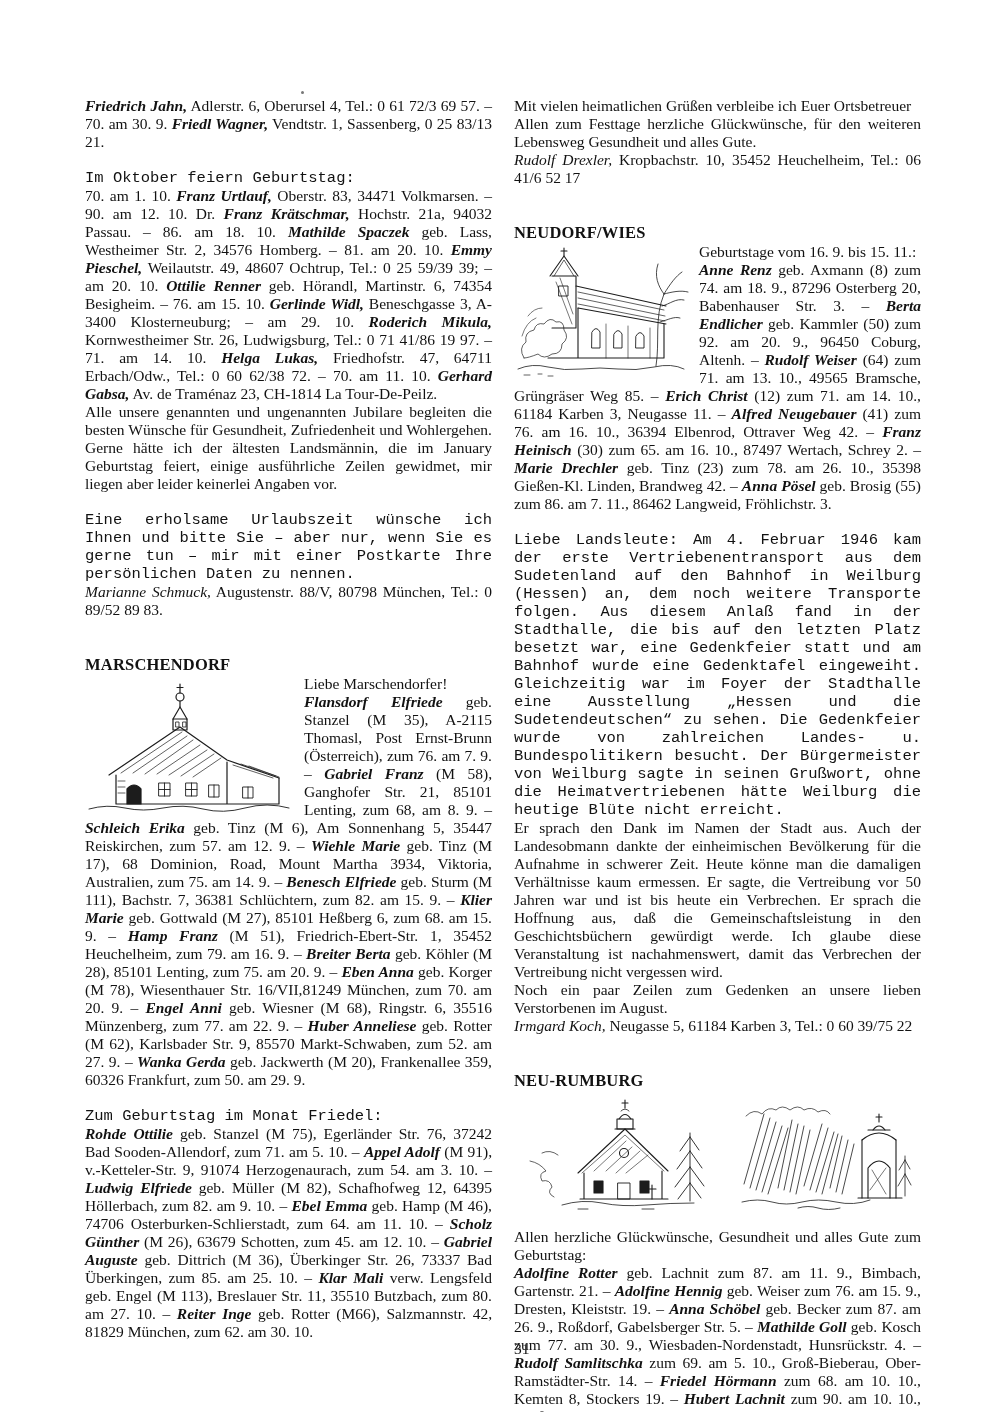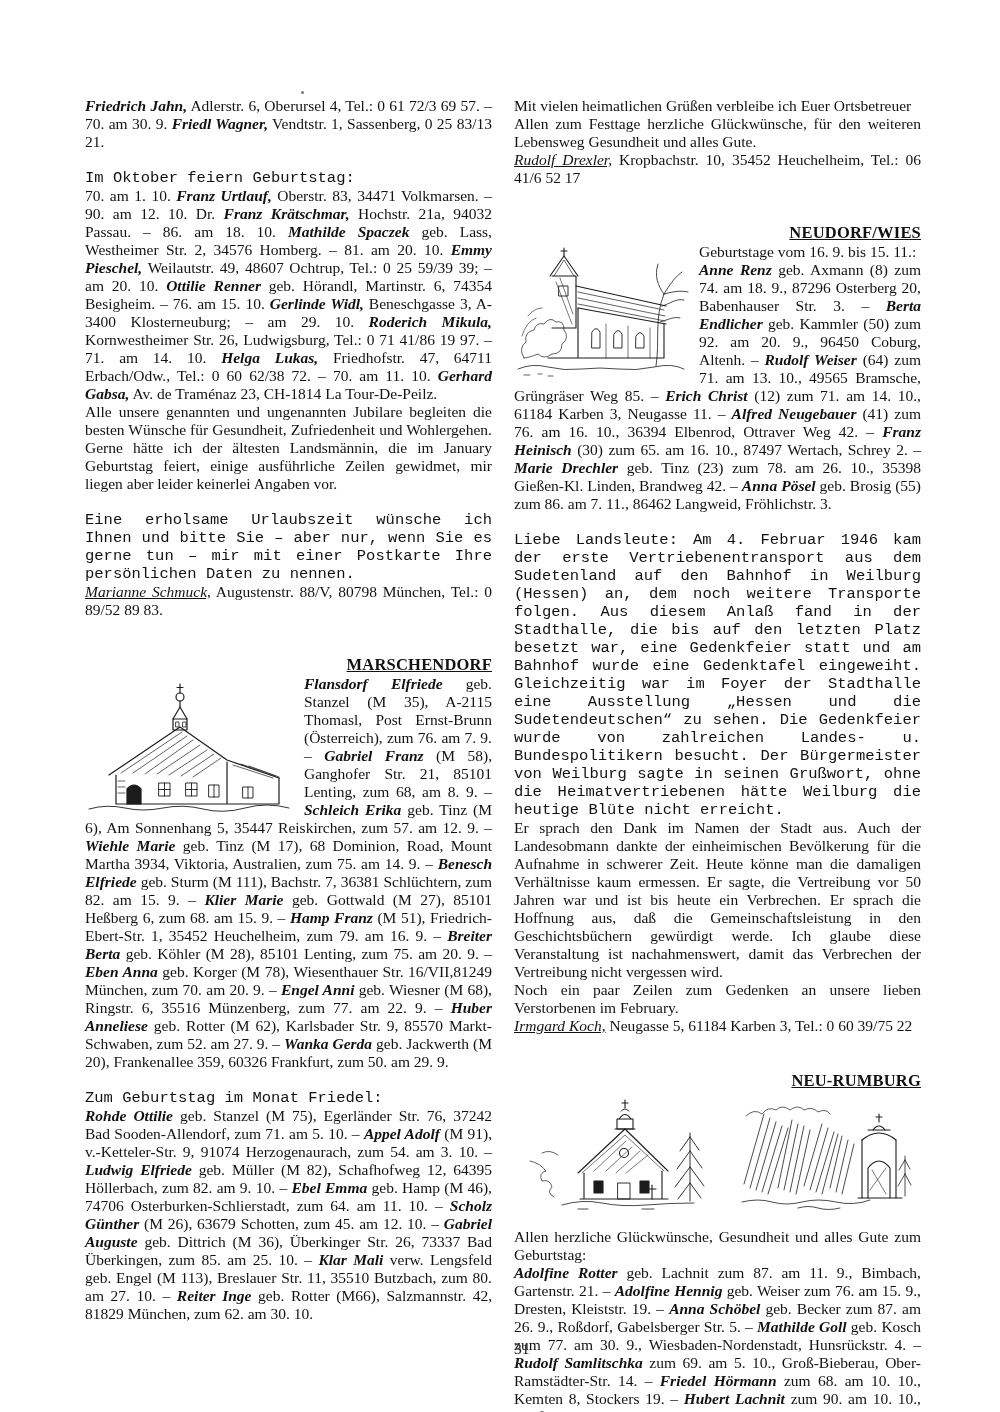--- a/index.html
+++ b/index.html
@@ -7,24 +7,24 @@
     width:1000px;height:1412px;background:#ffffff;color:#121212;
     font-family:"Liberation Serif","DejaVu Serif",serif;
     position:relative;overflow:hidden;
   }
   .col{position:absolute;top:97px;width:407px;font-size:15.5px;line-height:18px;}
   .col-left{left:85px;}
   .col-right{left:514px;}
   .para{text-align:justify;}
   .para.gap{margin-top:18px;font-family:Liberation Mono, monospace;}
   .bold{font-weight:bold;font-style:italic;}
-  .italic{font-style:italic;text-decoration:underline;}
+  .italic{font-style:italic;}
   .heading{
-    text-align:right;font-weight:bold;font-size:16.5px;line-height:19px;
-    margin-top:36px;margin-bottom:1px;letter-spacing:.2px;text-decoration:underline;
+    text-align:left;font-weight:bold;font-size:16.5px;line-height:19px;
+    margin-top:36px;margin-bottom:1px;letter-spacing:.2px;
   }
   .fig{overflow:visible;}
   .fig-marschendorf{float:left;width:212px;height:134px;margin:5px 9px 2px -2px;}
   .fig-neudorf{float:left;width:176px;height:136px;margin:2px 9px 2px 0;}
   .fig-rumburg-row{display:flex;justify-content:center;align-items:flex-end;gap:16px;margin:6px 0 10px;}
   .page-number{
     position:absolute;left:514px;top:1340px;width:407px;text-align:left;
     font-size:15.5px;
   }
   .stray-dot{position:absolute;left:301px;top:91px;width:3px;height:3px;border-radius:50%;background:#777;}
@@ -65,20 +65,21 @@
         <path d="M103,103 h11 v13 h-11 z M108.5,103 v13 M103,109.5 h11" stroke-width="0.9"></path>
         <path d="M126,105 h10 v12 h-10 z M131,105 v12" stroke-width="0.9"></path>
         <path d="M160,107 h10 v11 h-10 z M165,107 v11" stroke-width="0.9"></path>
         <path d="M35,101 h7 M35,107 h7 M35,113 h7" stroke-width="0.7"></path>
         <path d="M6,129 q18,-5 36,-1 t38,0 t40,1 t42,-1 t44,0" stroke-width="0.9"></path>
       </g>
     </svg>
   </div>
 
   <div>
+      <div class="para"><span>Liebe Marschendorfer!</span></div>
       <div class="para"><span class="bold">Flansdorf Elfriede</span><span> geb. Stanzel (M 35), A-2115 Thomasl, Post Ernst-Brunn (Österreich), zum 76. am 7. 9. – </span><span class="bold">Gabriel Franz</span><span> (M 58), Ganghofer Str. 21, 85101 Lenting, zum 68, am 8. 9. – </span><span class="bold">Schleich Erika</span><span> geb. Tinz (M 6), Am Sonnenhang 5, 35447 Reiskirchen, zum 57. am 12. 9. – </span><span class="bold">Wiehle Marie</span><span> geb. Tinz (M 17), 68 Dominion, Road, Mount Martha 3934, Viktoria, Australien, zum 75. am 14. 9. – </span><span class="bold">Benesch Elfriede</span><span> geb. Sturm (M 111), Bachstr. 7, 36381 Schlüchtern, zum 82. am 15. 9. – </span><span class="bold">Klier Marie</span><span> geb. Gottwald (M 27), 85101 Heßberg 6, zum 68. am 15. 9. – </span><span class="bold">Hamp Franz</span><span> (M 51), Friedrich-Ebert-Str. 1, 35452 Heuchelheim, zum 79. am 16. 9. – </span><span class="bold">Breiter Berta</span><span> geb. Köhler (M 28), 85101 Lenting, zum 75. am 20. 9. – </span><span class="bold">Eben Anna</span><span> geb. Korger (M 78), Wiesenthauer Str. 16/VII,81249 München, zum 70. am 20. 9. – </span><span class="bold">Engel Anni</span><span> geb. Wiesner (M 68), Ringstr. 6, 35516 Münzenberg, zum 77. am 22. 9. – </span><span class="bold">Huber Anneliese</span><span> geb. Rotter (M 62), Karlsbader Str. 9, 85570 Markt-Schwaben, zum 52. am 27. 9. – </span><span class="bold">Wanka Gerda</span><span> geb. Jackwerth (M 20), Frankenallee 359, 60326 Frankfurt, zum 50. am 29. 9.</span></div>
       <div class="para gap"><span>Zum Geburtstag im Monat Friedel:</span></div>
       <div class="para"><span class="bold">Rohde Ottilie</span><span> geb. Stanzel (M 75), Egerländer Str. 76, 37242 Bad Sooden-Allendorf, zum 71. am 5. 10. – </span><span class="bold">Appel Adolf</span><span> (M 91), v.-Ketteler-Str. 9, 91074 Herzogenaurach, zum 54. am 3. 10. – </span><span class="bold">Ludwig Elfriede</span><span> geb. Müller (M 82), Schafhofweg 12, 64395 Höllerbach, zum 82. am 9. 10. – </span><span class="bold">Ebel Emma</span><span> geb. Hamp (M 46), 74706 Osterburken-Schlierstadt, zum 64. am 11. 10. – </span><span class="bold">Scholz Günther</span><span> (M 26), 63679 Schotten, zum 45. am 12. 10. – </span><span class="bold">Gabriel Auguste</span><span> geb. Dittrich (M 36), Überkinger Str. 26, 73337 Bad Überkingen, zum 85. am 25. 10. – </span><span class="bold">Klar Mali</span><span> verw. Lengsfeld geb. Engel (M 113), Breslauer Str. 11, 35510 Butzbach, zum 80. am 27. 10. – </span><span class="bold">Reiter Inge</span><span> geb. Rotter (M66), Salzmannstr. 42, 81829 München, zum 62. am 30. 10.</span></div>
     </div>
 </div>
 
 <div class="col col-right">
   <div>
       <div class="para"><span>Mit vielen heimatlichen Grüßen verbleibe ich Euer Ortsbetreuer</span></div>
       <div class="para"><span>Allen zum Festtage herzliche Glückwünsche, für den weiteren Lebensweg Gesundheit und alles Gute.</span></div>
@@ -108,21 +109,21 @@
         <path d="M10,130 h6 M24,129 h4 M34,131 h5" stroke-width="0.7"></path>
       </g>
     </svg>
   </div>
 
   <div>
       <div class="para"><span>Geburtstage vom 16. 9. bis 15. 11.:</span></div>
       <div class="para"><span class="bold">Anne Renz</span><span> geb. Axmann (8) zum 74. am 18. 9., 87296 Osterberg 20, Babenhauser Str. 3. – </span><span class="bold">Berta Endlicher</span><span> geb. Kammler (50) zum 92. am 20. 9., 96450 Coburg, Altenh. – </span><span class="bold">Rudolf Weiser</span><span> (64) zum 71. am 13. 10., 49565 Bramsche, Grüngräser Weg 85. – </span><span class="bold">Erich Christ</span><span> (12) zum 71. am 14. 10., 61184 Karben 3, Neugasse 11. – </span><span class="bold">Alfred Neugebauer</span><span> (41) zum 76. am 16. 10., 36394 Elbenrod, Ottraver Weg 42. – </span><span class="bold">Franz Heinisch</span><span> (30) zum 65. am 16. 10., 87497 Wertach, Schrey 2. – </span><span class="bold">Marie Drechler</span><span> geb. Tinz (23) zum 78. am 26. 10., 35398 Gießen-Kl. Linden, Brandweg 42. – </span><span class="bold">Anna Pösel</span><span> geb. Brosig (55) zum 86. am 7. 11., 86462 Langweid, Fröhlichstr. 3.</span></div>
       <div class="para gap"><span>Liebe Landsleute: Am 4. Februar 1946 kam der erste Vertriebenentransport aus dem Sudetenland auf den Bahnhof in Weilburg (Hessen) an, dem noch weitere Transporte folgen. Aus diesem Anlaß fand in der Stadthalle, die bis auf den letzten Platz besetzt war, eine Gedenkfeier statt und am Bahnhof wurde eine Gedenktafel eingeweiht. Gleichzeitig war im Foyer der Stadthalle eine Ausstellung „Hessen und die Sudetendeutschen“ zu sehen. Die Gedenkfeier wurde von zahlreichen Landes- u. Bundespolitikern besucht. Der Bürgermeister von Weilburg sagte in seinen Grußwort, ohne die Heimatvertriebenen hätte Weilburg die heutige Blüte nicht erreicht.</span></div>
       <div class="para"><span>Er sprach den Dank im Namen der Stadt aus. Auch der Landesobmann dankte der einheimischen Bevölkerung für die Aufnahme in schwerer Zeit. Heute könne man die damaligen Verhältnisse kaum ermessen. Er sagte, die Vertreibung vor 50 Jahren war und ist bis heute ein Verbrechen. Er sprach die Hoffnung aus, daß die Gemeinschaftsleistung in den Geschichtsbüchern gewürdigt werde. Ich glaube diese Veranstaltung ist nachahmenswert, damit das Verbrechen der Vertreibung nicht vergessen wird.</span></div>
-      <div class="para"><span>Noch ein paar Zeilen zum Gedenken an unsere lieben Verstorbenen im February.</span></div>
+      <div class="para"><span>Noch ein paar Zeilen zum Gedenken an unsere lieben Verstorbenen im August.</span></div>
       <div class="para"><span class="italic">Irmgard Koch,</span><span> Neugasse 5, 61184 Karben 3, Tel.: 0 60 39/75 22</span></div>
     </div>
 
   <div class="heading">NEU-RUMBURG</div>
 
   <div class="fig-rumburg-row">
     <div class="fig">
       <svg viewBox="0 0 200 118" width="200" height="118">
         <g class="ink" stroke-width="1.1">
           <path d="M103,4 v8 M100,7 h6"></path>

